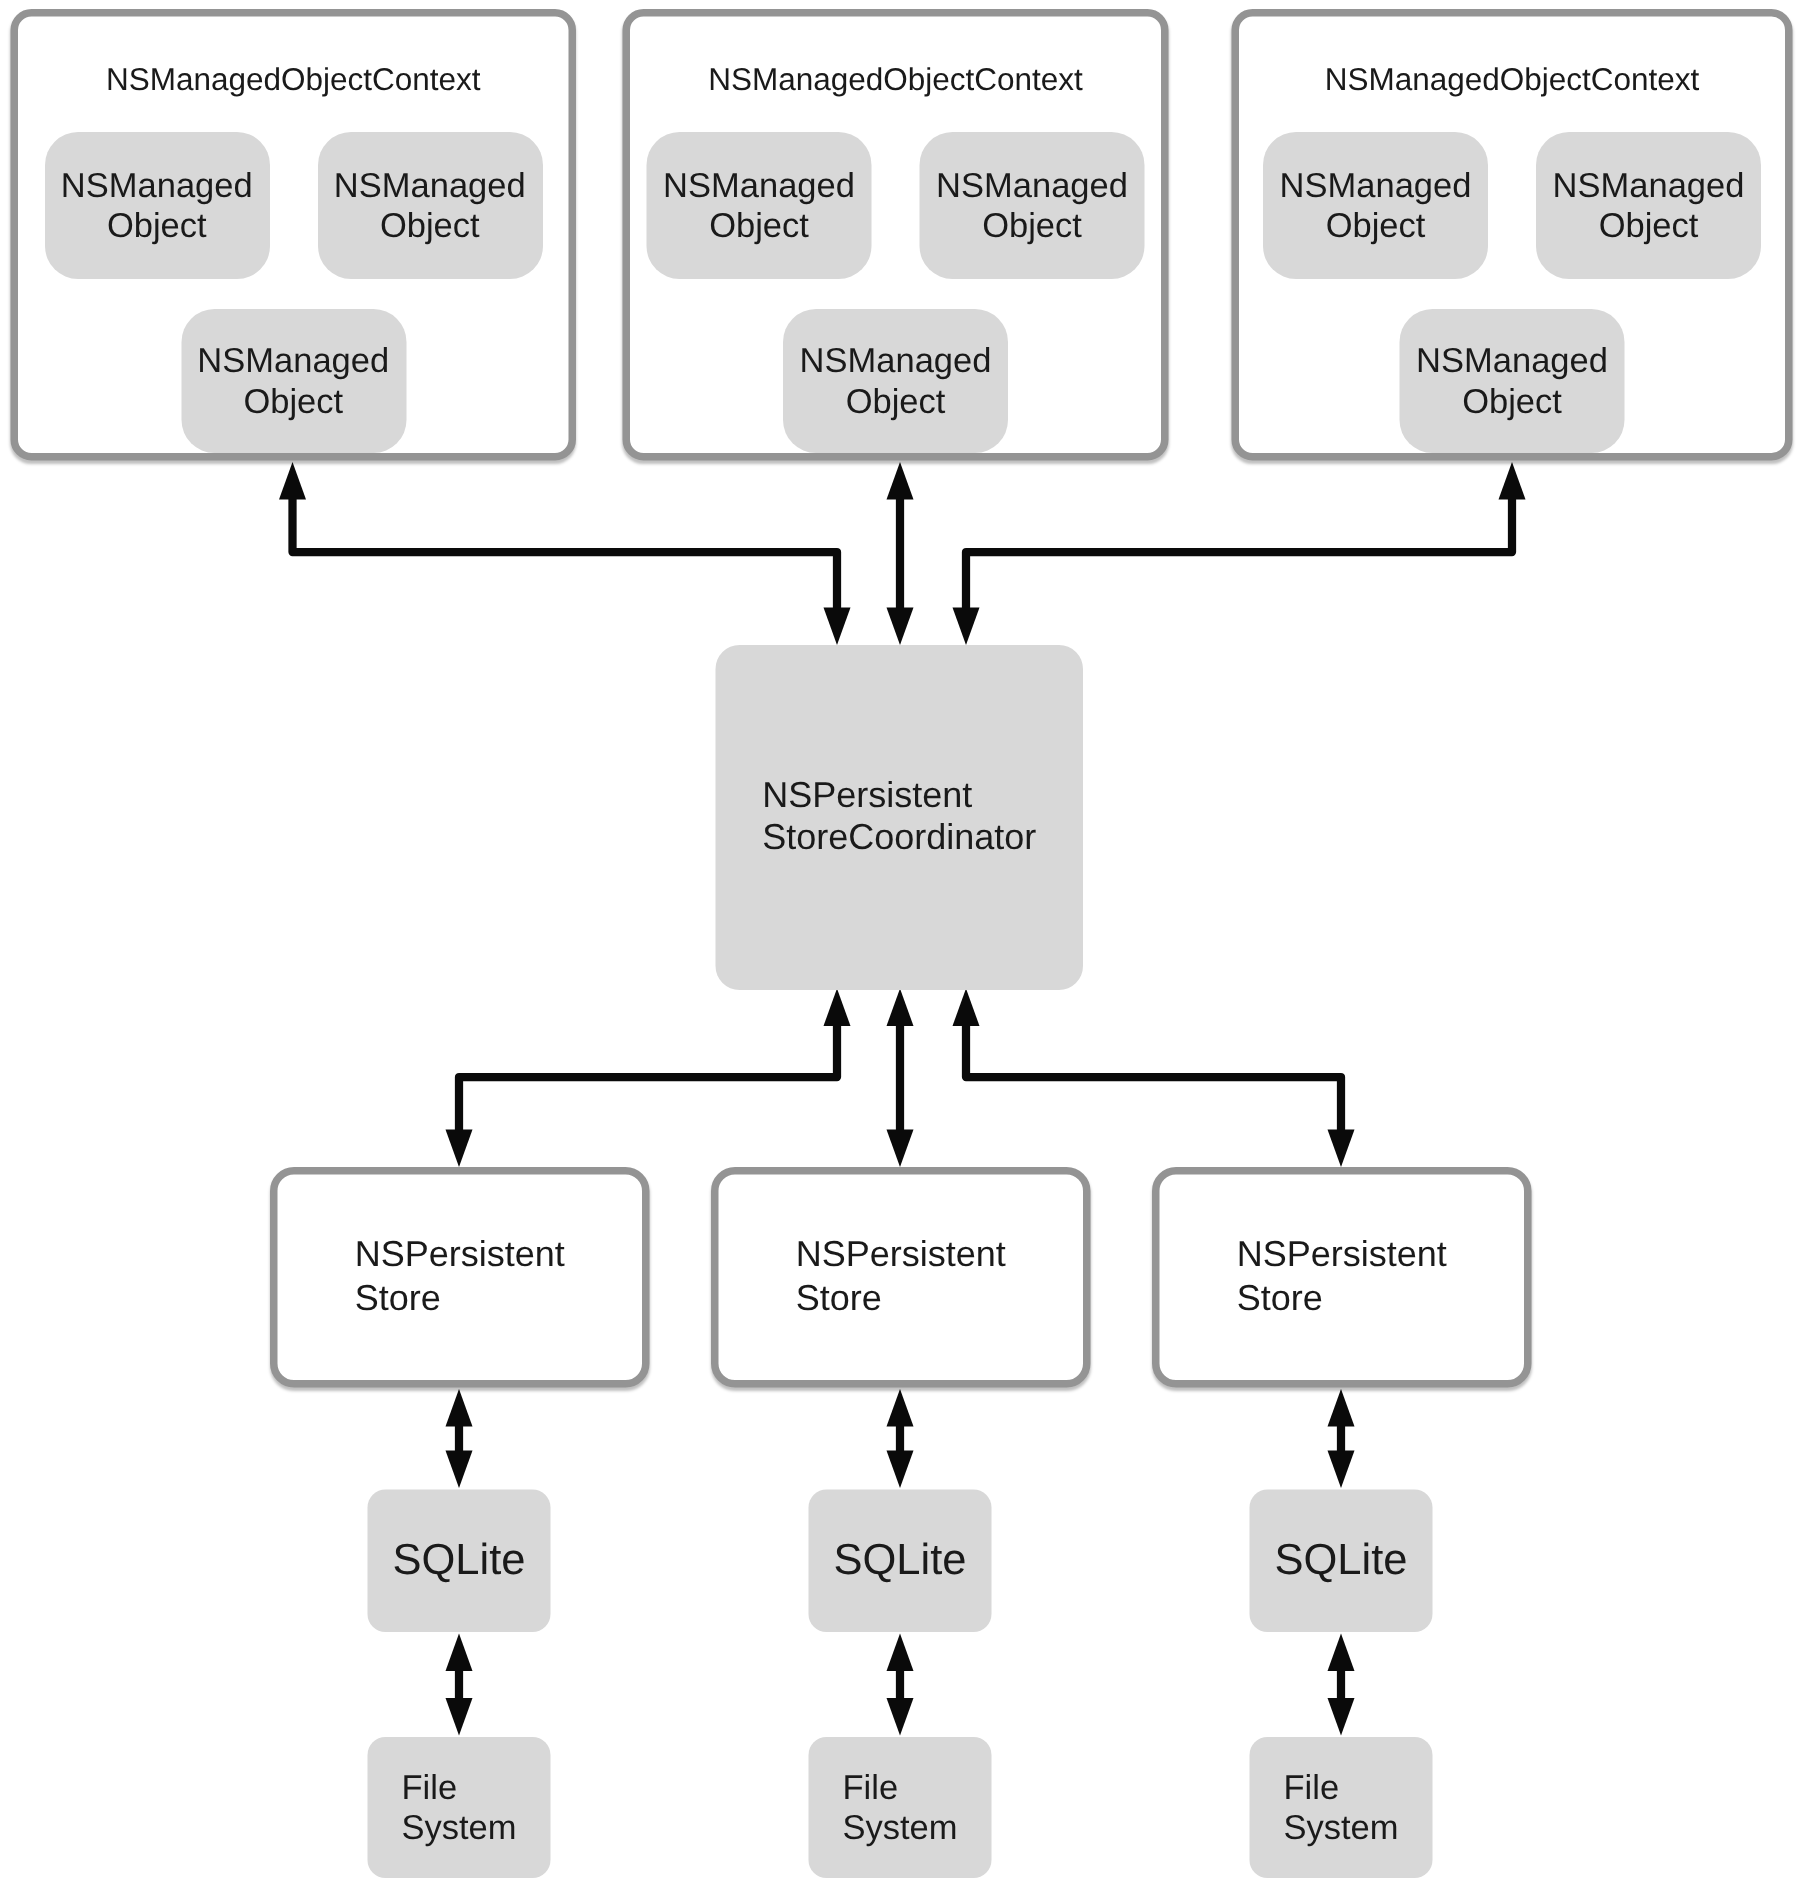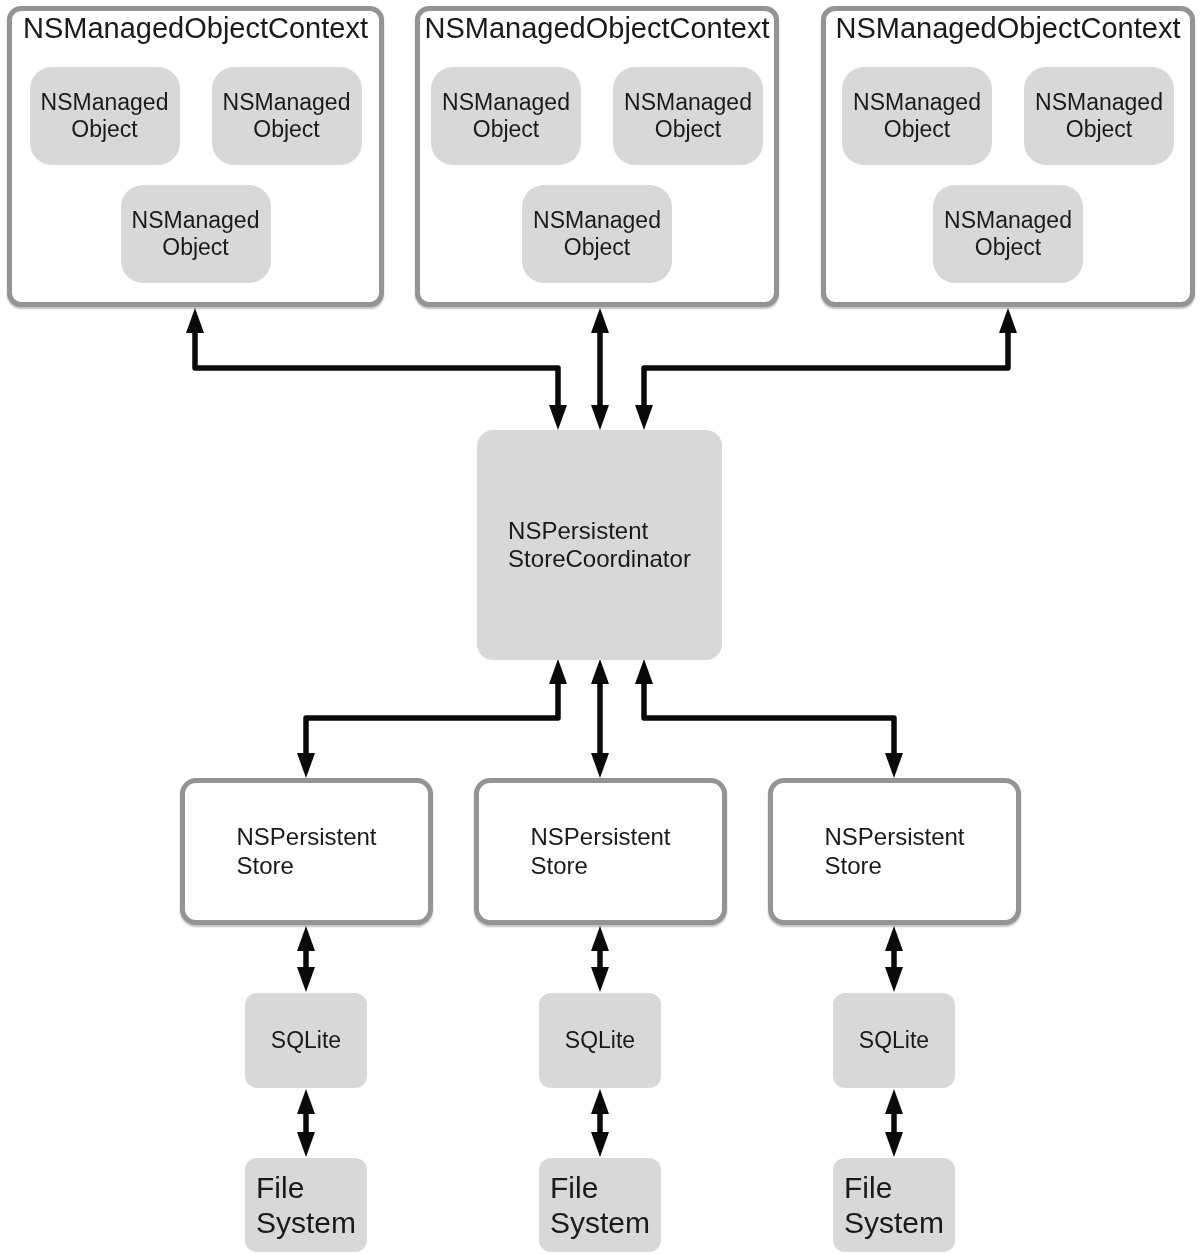--- a/index.html
+++ b/index.html
@@ -52,22 +52,22 @@
     border:5px solid var(--node-border);
     border-radius:14px;
     box-shadow:0 2px 2px rgba(0,0,0,0.25);
     z-index:2;
     position:absolute;
     display:flex;
     flex-direction:column;
     align-items:center;
   }
   .ctx-title{
-    font-size:29px;
-    margin-top:1px;
+    font-size:21px;
+    margin-top:31px;
     text-align:center;
   }
   .chip-row{
     display:flex;
     justify-content:center;
     gap:32px;
     margin-top:22px;
     width:100%;
   }
   .chip{
@@ -101,28 +101,28 @@
     font-size:24px;
   }
   .store.s1{left:180px;}
   .store.s2{left:474px;}
   .store.s3{left:768px;}
   .sqlite{
     top:993px;
     width:122px;height:95px;
     background:var(--node-fill);
     border-radius:12px;
-    font-size:23px;
+    font-size:29px;
   }
   .fs{
     top:1158px;
     width:122px;height:94px;
     background:var(--node-fill);
     border-radius:12px;
-    font-size:30px;
+    font-size:23px;
   }
   .col1{left:245px;}
   .col2{left:539px;}
   .col3{left:833px;}
 </style>
 </head>
 <body>
 
 <div class="canvas">
 

